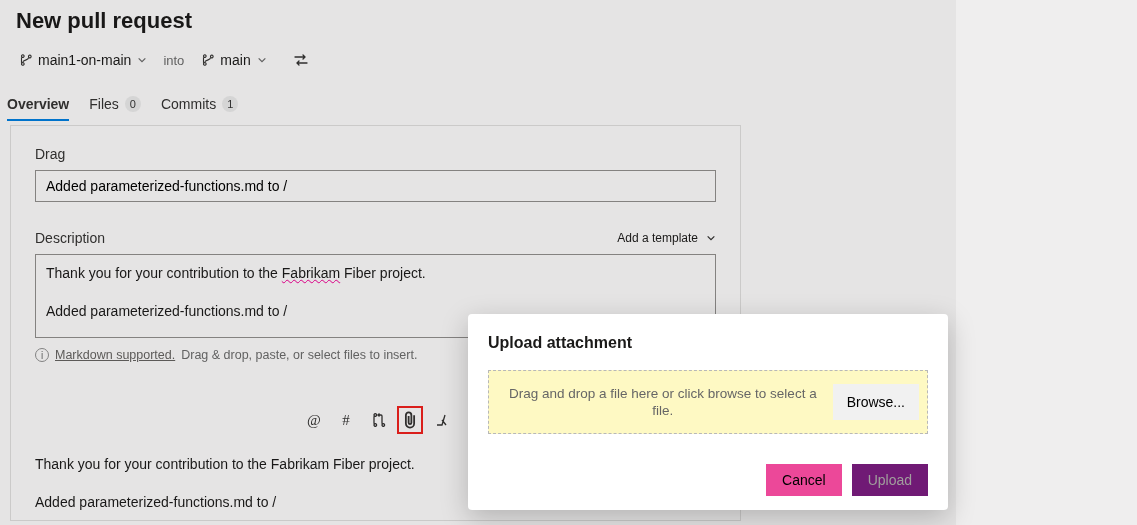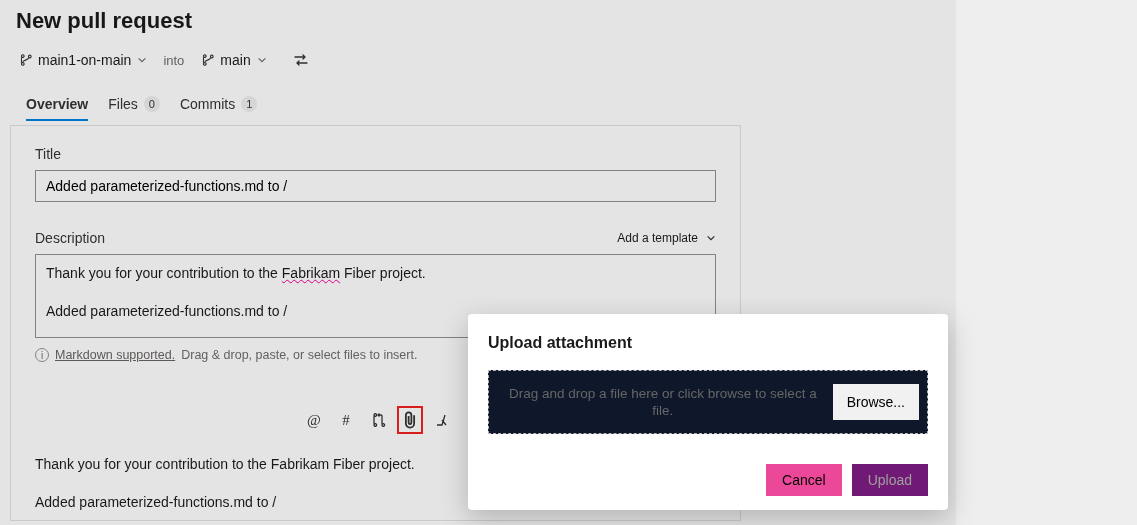--- a/index.html
+++ b/index.html
@@ -44,21 +44,21 @@
   .into { color: #666; margin: 0 6px; font-size: 13px; }
   .swap-btn {
     display: inline-flex; align-items: center; justify-content: center;
     width: 28px; height: 28px; cursor: pointer;
     margin-left: 10px;
   }
   .tabs {
     display: flex;
     align-items: center;
     gap: 20px;
-    margin: 14px 0 0 26px;
+    margin: 14px 0 0 7px;
     height: 32px;
   }
   .tab {
     display: flex; align-items: center; gap: 6px;
     font-size: 14px; color: #323130;
     height: 32px; cursor: pointer;
     position: relative;
   }
   .tab.active { font-weight: 600; }
   .tab.active::after {
@@ -194,21 +194,21 @@
     top: 314px;
     width: 480px;
     background: #fff;
     border-radius: 4px;
     box-shadow: 0 8px 28px rgba(0,0,0,0.22);
     padding: 20px 20px 14px 20px;
   }
   .modal h2 { margin: 0 0 18px 0; font-size: 16px; font-weight: 600; }
   .dropzone {
     border: 1px dashed #b8b8b8;
-    background: #0f172a;
+    background: #fef9c3;
     height: 64px;
     display: flex;
     align-items: center;
     gap: 10px;
     padding: 0 8px 0 14px;
     color: #666;
     font-size: 13.5px;
   }
   .dropzone .dz-text { flex: 1; text-align: center; line-height: 17px; }
   .browse-btn {
@@ -277,21 +277,21 @@
       <span>Files</span>
       <span class="badge">0</span>
     </div>
     <div class="tab">
       <span>Commits</span>
       <span class="badge">1</span>
     </div>
   </div>
 
   <div class="card">
-    <div class="label">Title</div>
+    <div class="label">Drag</div>
     <input class="title-input" type="text" value="Added parameterized-functions.md to /" style="">
 
     <div class="desc-row">
       <div class="label" style="margin:0">Description</div>
       <div class="add-tmpl">
         <span>Add a template</span>
         <svg class="chev" viewBox="0 0 12 12">
             <path d="M2 4l4 4 4-4" fill="none" stroke="#323130" stroke-width="1.5"></path>
           </svg>
       </div>

